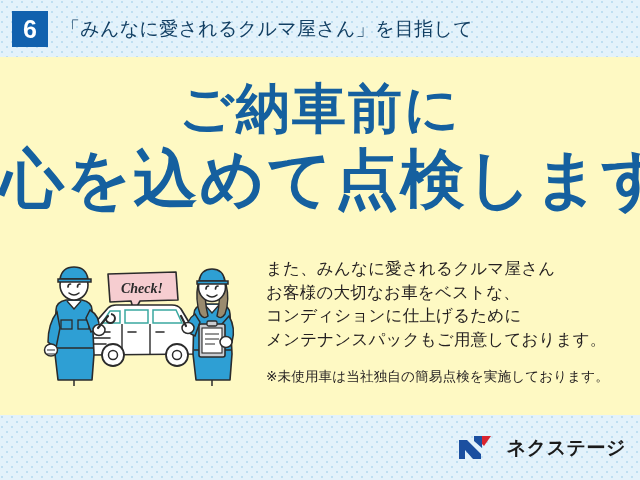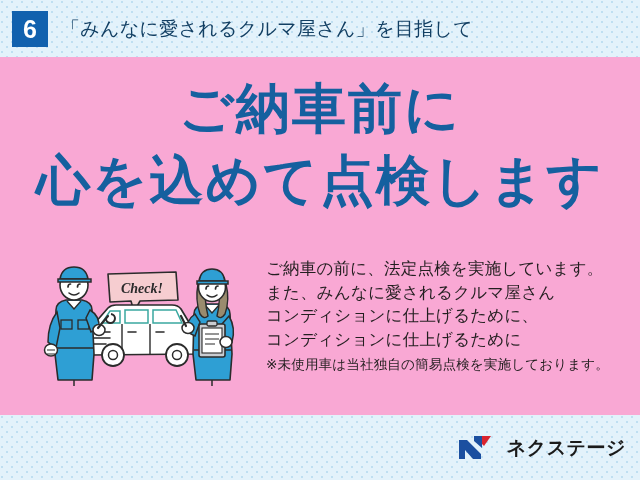--- a/index.html
+++ b/index.html
@@ -67,42 +67,42 @@
     letter-spacing: 0.3px;
     white-space: nowrap;
   }
 
   
   #main {
     position: absolute;
     left: 0; top: 57px;
     width: 640px;
     height: 358px;
-    background: #f9a8d4;
+    background: #fef9c3;
   }
 
   
   #headline {
     position: absolute;
     left: 0;
     top: 22px;
     width: 640px;
     text-align: center;
     color: #15609f;
     font-weight: bold;
     line-height: 1.08;
     letter-spacing: 2px;
   }
   #headline .hl-line {
     display: block;
     font-size: 54px;
     white-space: nowrap;
   }
   #headline .hl-line-1 { font-size: 54px; }
-  #headline .hl-line-2 { font-size: 54px; margin-top: 14px; }
+  #headline .hl-line-2 { font-size: 64px; margin-top: 8px; }
 
   
   #illustration {
     position: absolute;
     left: 36px;
     top: 205px;
     width: 210px;
     height: 125px;
   }
   #illustration svg { display: block; }
@@ -121,21 +121,21 @@
     line-height: 23.5px;
     white-space: nowrap;
     letter-spacing: 0.2px;
   }
   #body-copy .bc-note {
     display: block;
     font-size: 13.6px;
     line-height: 22px;
     white-space: nowrap;
     letter-spacing: 0.1px;
-    margin-top: 3px;
+    margin-top: 15px;
   }
 
   
   #footer {
     position: absolute;
     left: 0; top: 415px;
     width: 640px;
     height: 65px;
   }
   #logo {
@@ -271,24 +271,24 @@
 
           <ellipse cx="190" cy="80" rx="6" ry="5.5" fill="#ffffff" stroke="#2b2b2b" stroke-width="1.5"></ellipse>
 
           <path d="M176 118 L176 124" stroke="#2b2b2b" stroke-width="1.5"></path>
         </g>
 
       </svg>
     </div>
 
     <div id="body-copy">
-      <span class="bc-line">ご納車の前に、法定点検を実施しています。</span>
       <span class="bc-line">また、みんなに愛されるクルマ屋さん</span>
-      <span class="bc-line">コンディションに仕上げるために、</span>
+      <span class="bc-line">お客様の大切なお車をベストな、</span>
       <span class="bc-line">コンディションに仕上げるために</span>
+      <span class="bc-line">メンテナンスパックもご用意しております。</span>
       <span class="bc-note">※未使用車は当社独自の簡易点検を実施しております。</span>
     </div>
 
   </div>
 
   <div id="footer" class="dots">
     <div id="logo">
       <svg id="logo-mark" viewBox="0 0 36 25" xmlns="http://www.w3.org/2000/svg">
         <path d="M1 24 L1 5 L9 5 L23 19 L23 24 L15 24 L7 15 L7 24 Z" fill="#1b4fa0"></path>
         <path d="M16 1 L24 1 L24 13 L16 6 Z" fill="#1b4fa0"></path>

